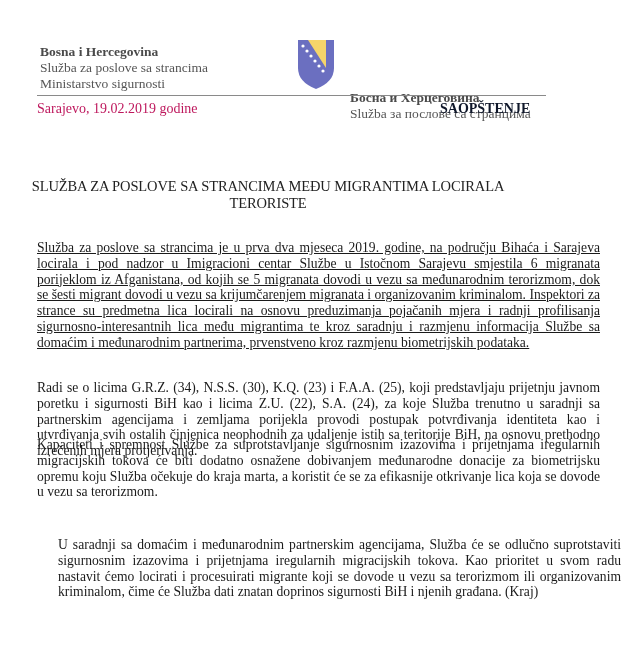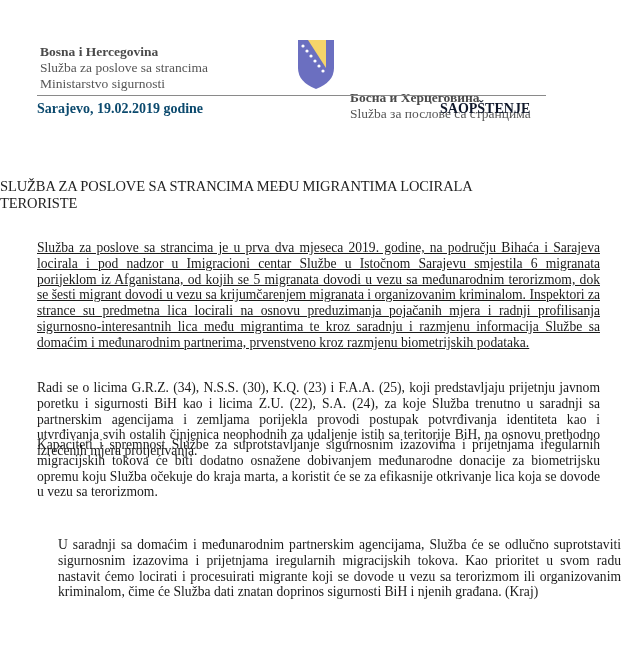--- a/index.html
+++ b/index.html
@@ -5,23 +5,23 @@
   html, body { margin: 0; padding: 0; background: #ffffff; }
   body { width: 632px; height: 669px; position: relative; overflow: hidden;
          font-family: "Liberation Serif", "DejaVu Serif", serif; color: #1a1a1a; }
   .hdr-col { position: absolute; top: 44px; color: #555555;
              font-size: 13.5px; line-height: 16px; }
   .hdr-col .b { font-weight: bold; color: #4a4a4a; }
   #hdr-left { left: 40px; width: 190px; }
   #hdr-right { left: 350px; width: 210px; margin-top: 46px; }
   #coat { position: absolute; left: 296px; top: 38px; width: 40px; height: 52px; }
   #rule { position: absolute; left: 37px; top: 95px; width: 509px; height: 1px; background: #8a8a8a; }
-  #date { position: absolute; left: 37px; top: 101px; font-weight: bold; font-size: 14px; color: #0c4a6e; }
+  #date { position: absolute; left: 37px; top: 101px; font-weight: normal; font-size: 14px; color: #be185d; }
   #saop { position: absolute; left: 440px; top: 101px; font-weight: bold; font-size: 14px; color: #0f172a; }
-  #title { position: absolute; left: 0; width: 536px; top: 178px; text-align: left; font-size: 14.5px; color: #222; letter-spacing: -0.1px; }
+  #title { position: absolute; left: 0; width: 536px; top: 178px; text-align: center; font-size: 14.5px; color: #222; letter-spacing: -0.1px; }
   .para { position: absolute; left: 37px; width: 563px; font-size: 13.6px; line-height: 15.8px;
           text-align: justify; color: #1a1a1a; }
   #p1 { top: 240px; text-decoration: underline; }
   #p2 { top: 380px; }
   #p3 { top: 437px; }
   #p4 { top: 537px; margin-left: 21px; }
 </style>
 </head>
 <body>
 

